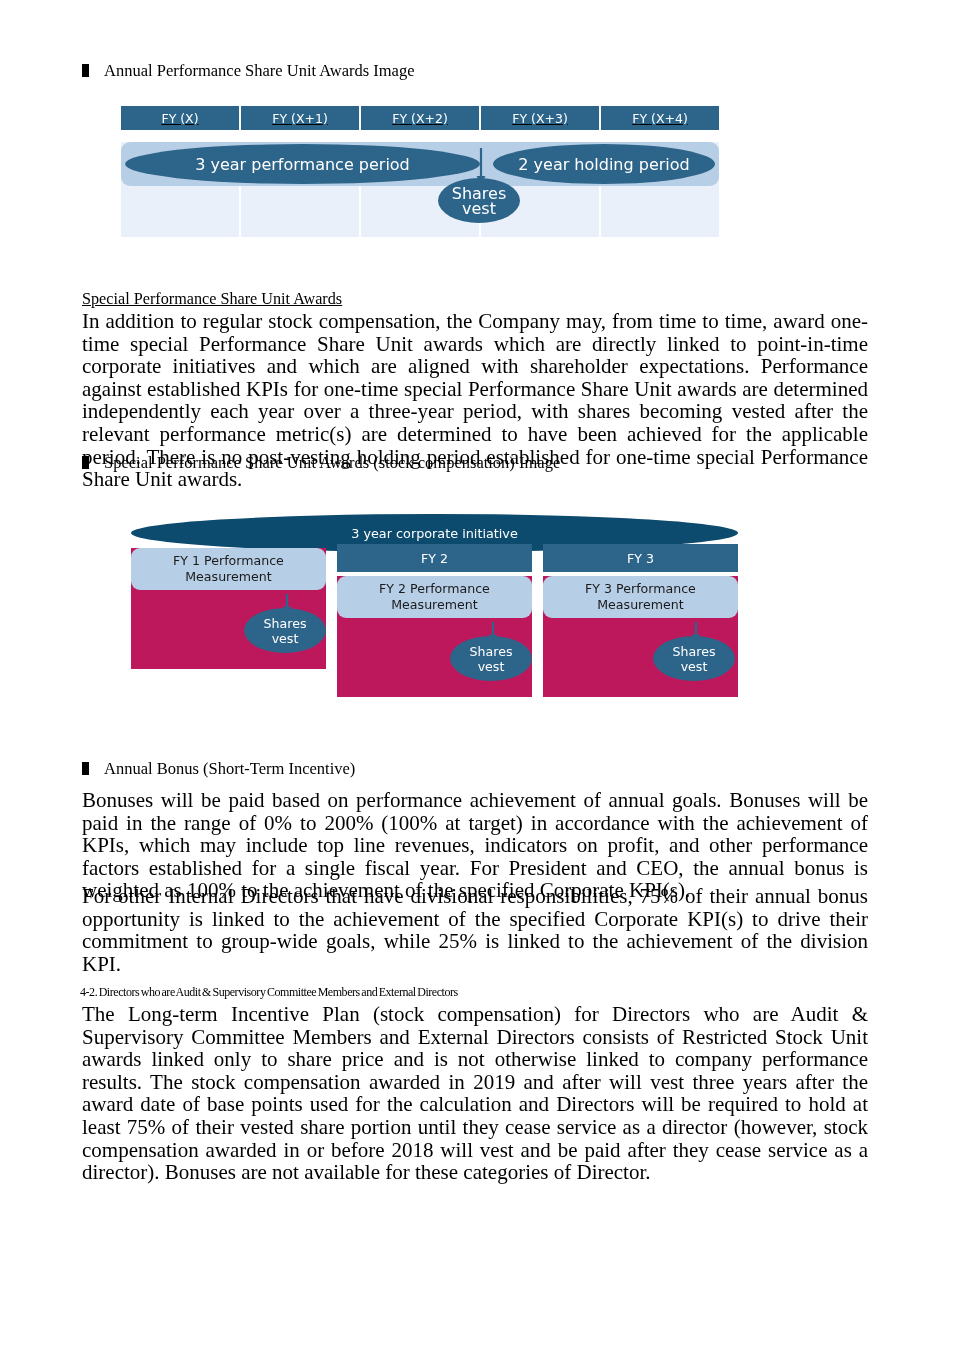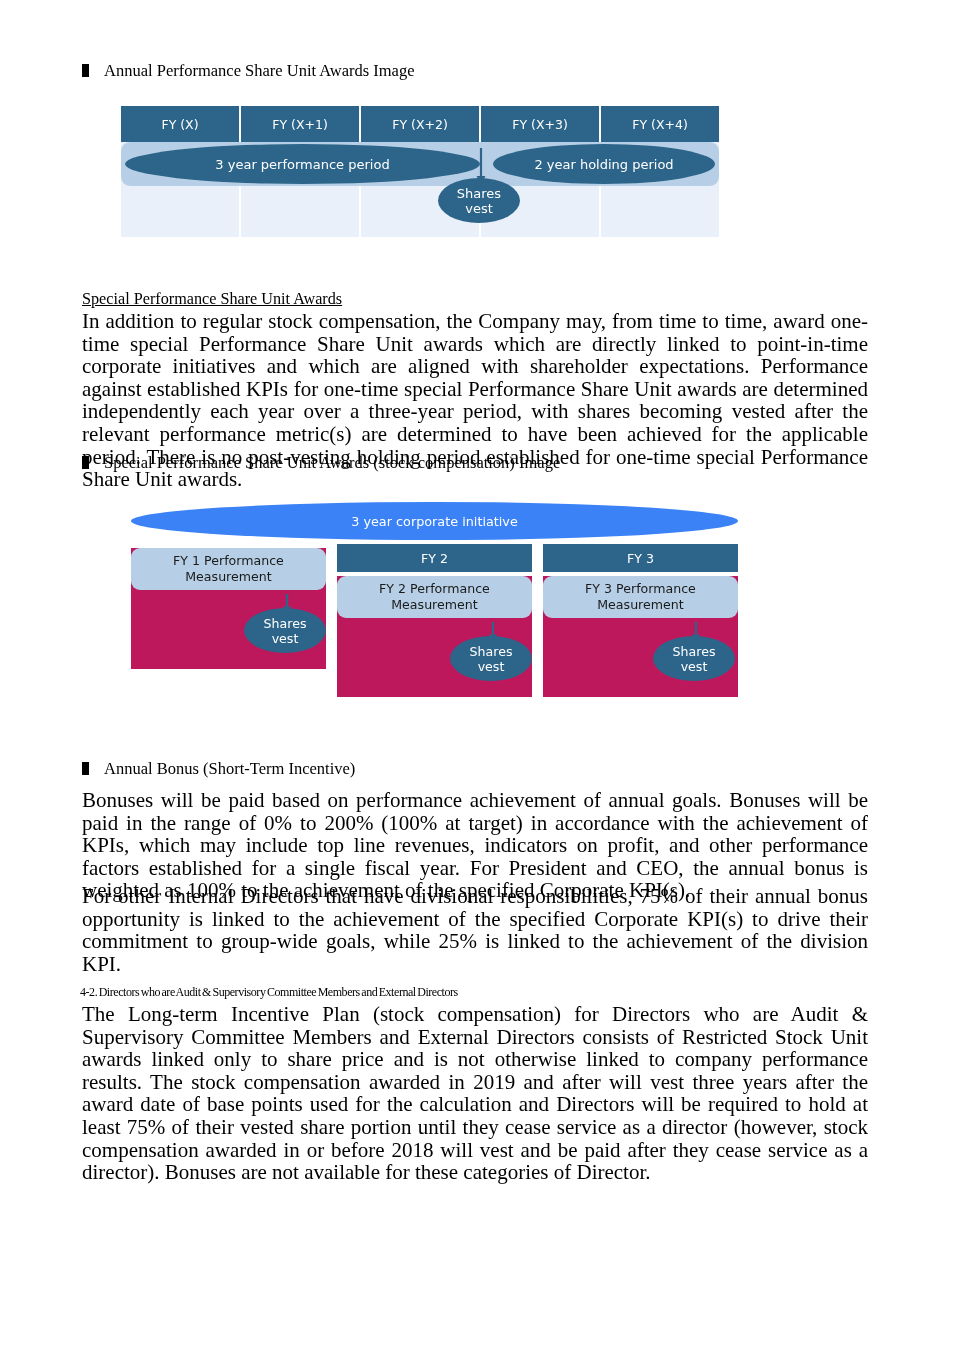--- a/index.html
+++ b/index.html
@@ -75,23 +75,24 @@
     position: absolute;
     left: 121px;
     top: 106px;
     width: 598px;
     height: 131px;
   }
   #diagram1 .fyrow {
     position: absolute;
     left: 0; top: 0;
     width: 598px;
-    height: 36px;
+    height: 24px;
     display: flex;
     gap: 2px;
+    text-decoration: underline;
   }
   #diagram1 .fybox {
     flex: 1 1 0;
     background: #2D6489;
     color: #ffffff;
     font-family: "DejaVu Sans", "Liberation Sans", sans-serif;
     font-size: 12.5px;
     display: flex;
     align-items: center;
     justify-content: center;
@@ -119,21 +120,21 @@
     height: 44px;
     background: #B7CFE6;
     border-radius: 9px;
   }
   #diagram1 .ell {
     position: absolute;
     background: #2D6489;
     border-radius: 50%;
     color: #ffffff;
     font-family: "DejaVu Sans", "Liberation Sans", sans-serif;
-    font-size: 13px;
+    font-size: 16px;
     display: flex;
     align-items: center;
     justify-content: center;
     text-align: center;
   }
   #diagram1 .ell-perf {
     left: 4px;
     top: 38px;
     width: 355px;
     height: 40px;
@@ -165,24 +166,24 @@
   #diagram2 {
     position: absolute;
     left: 131px;
     top: 498px;
     width: 607px;
     height: 199px;
   }
   #diagram2 .topell {
     position: absolute;
     left: 0;
-    top: 4px;
+    top: 16px;
     width: 607px;
     height: 38px;
-    background: #3b82f6;
+    background: #0c4a6e;
     border-radius: 50%;
     color: #ffffff;
     font-family: "DejaVu Sans", "Liberation Sans", sans-serif;
     font-size: 12.8px;
     display: flex;
     align-items: center;
     justify-content: center;
   }
   #diagram2 .cols {
     position: absolute;

